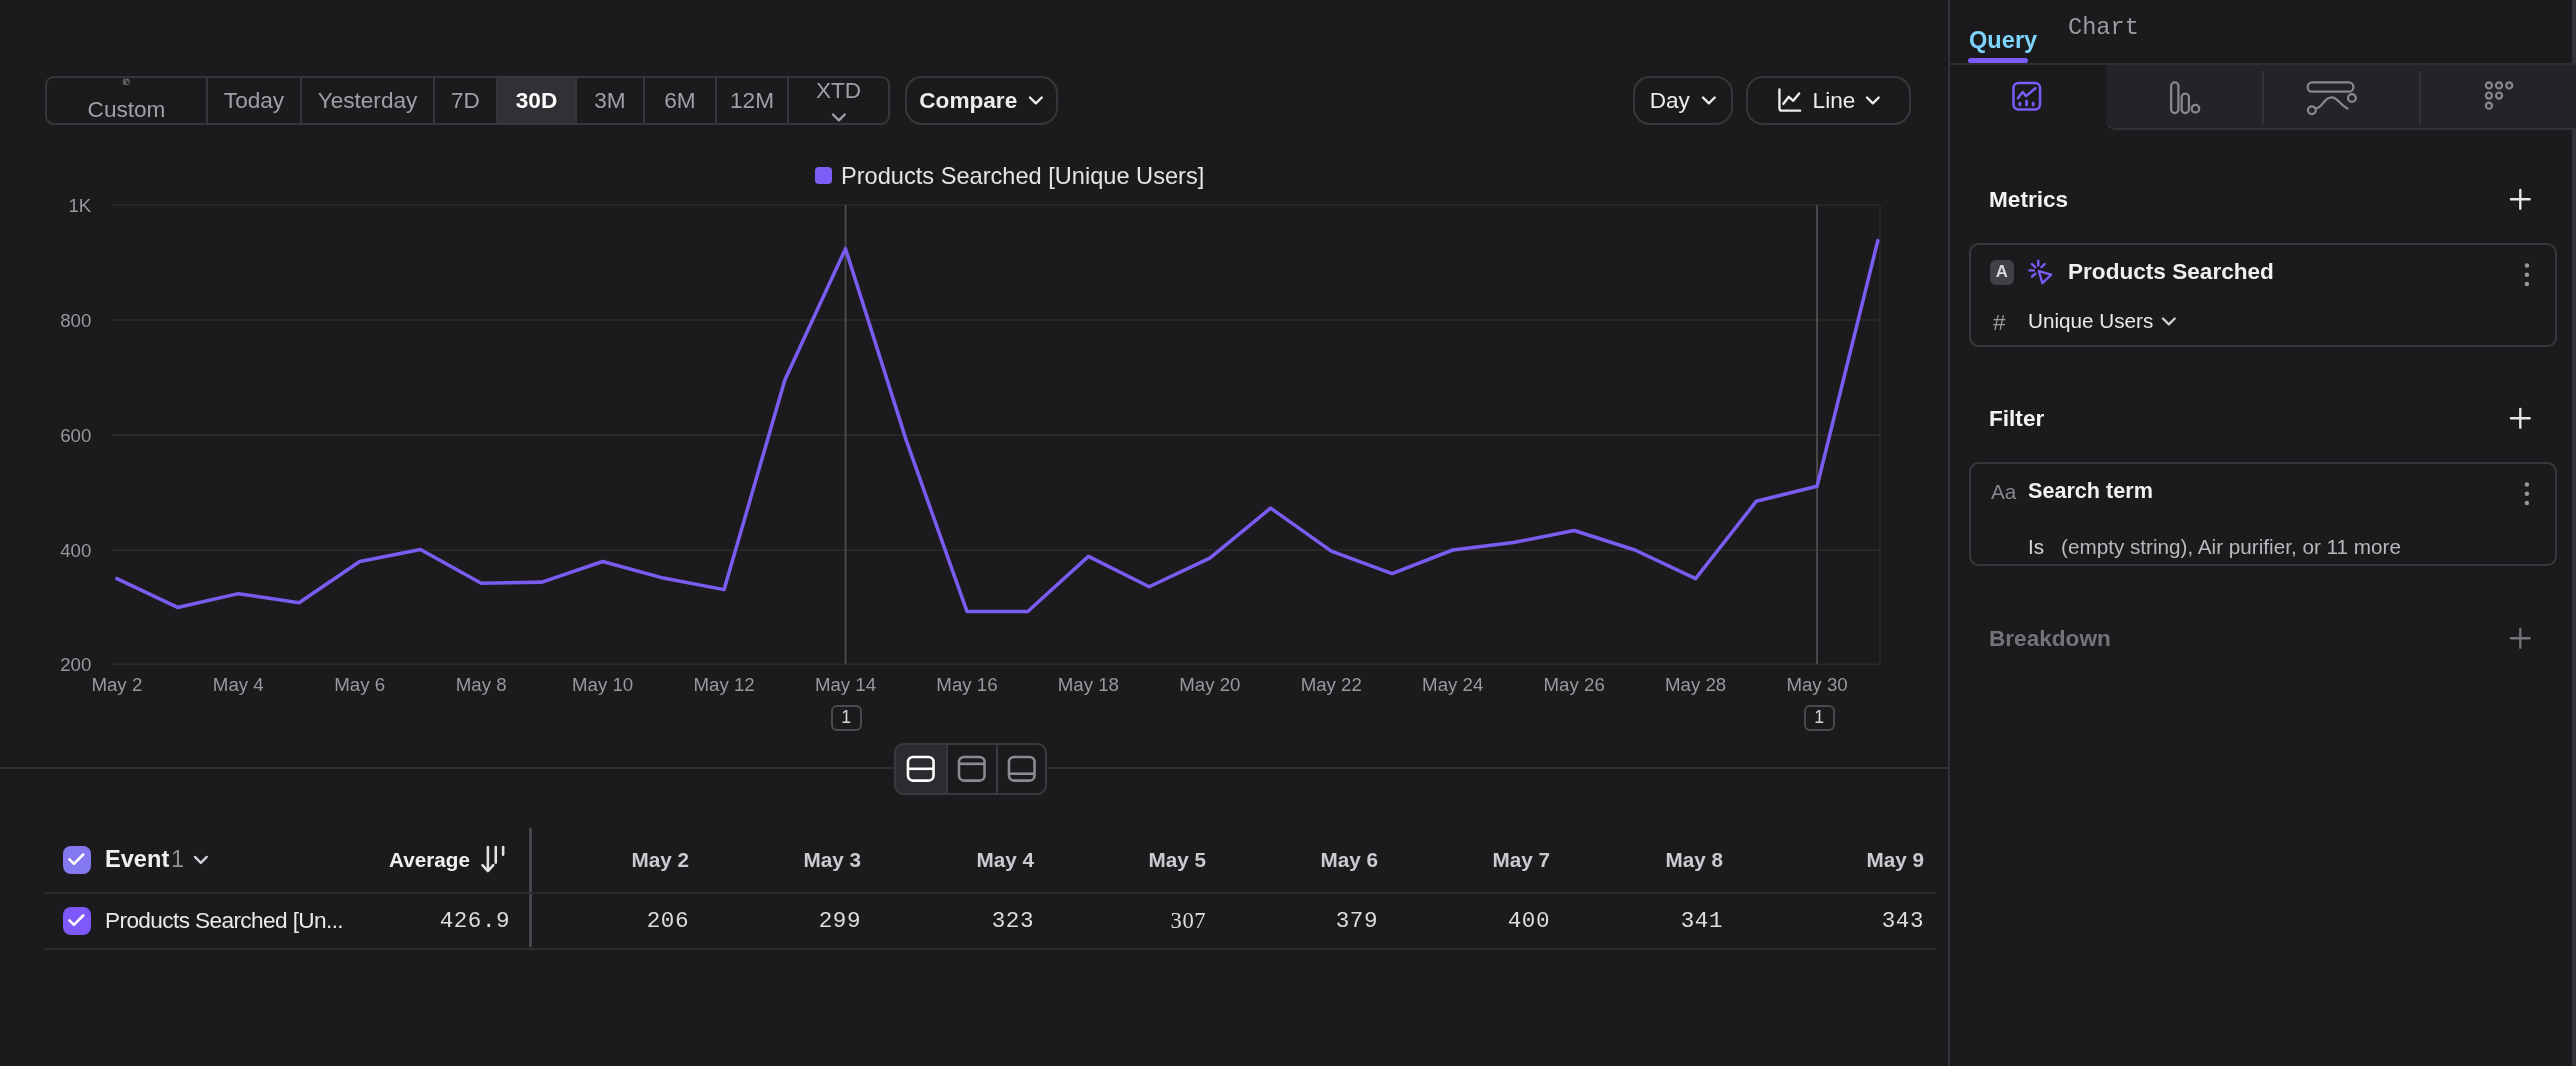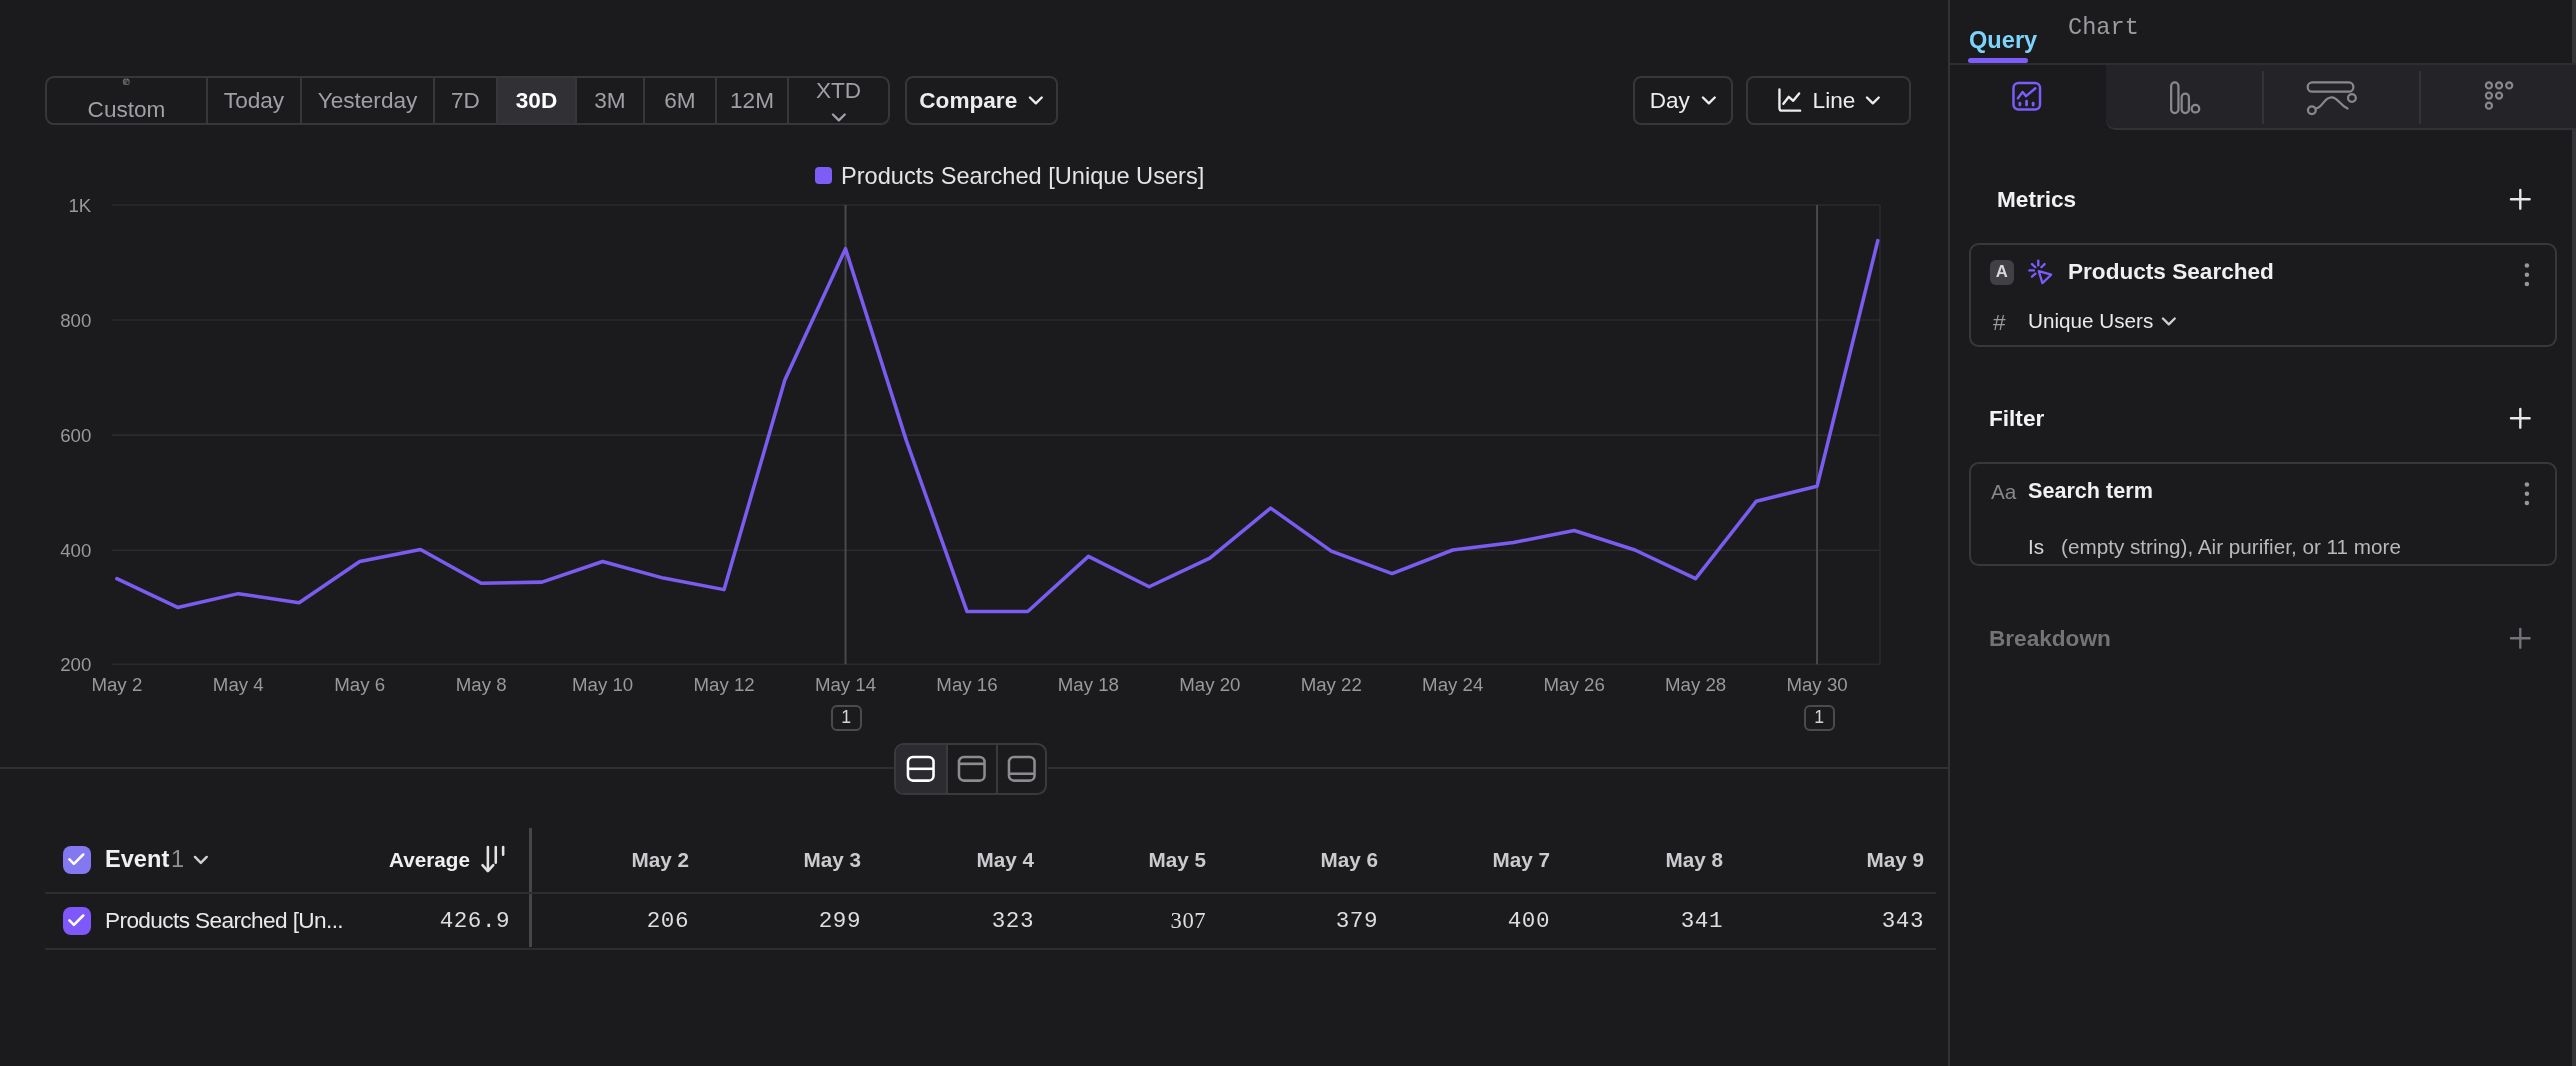--- a/index.html
+++ b/index.html
@@ -1,21 +1,21 @@
 <!DOCTYPE html>
 <html><head>
 <meta charset="utf-8">
 <style>
   * { margin:0; padding:0; box-sizing:border-box; }
   html,body { background:#1b1b1d; }
   body { width:2576px; height:1067px; font-family:"Liberation Sans", sans-serif; overflow:hidden; }
   .abs { position:absolute; }
   #root { position:relative; width:2576px; height:1067px; background:#1b1b1d; overflow:hidden; }
   .row { display:flex; align-items:center;flex-direction:column; }
-  .btn { border:2px solid #37373b; border-radius:8px; color:#ececef; font-size:22.6px;
+  .btn { border:2px solid #37373b; border-radius:17px; color:#ececef; font-size:22.6px;
          display:flex; align-items:center; justify-content:center; gap:10.8px; }
   .gtxt { color:#9fa0a5; }
   .dh { font-size:20.7px; font-weight:bold; color:#cbcbcf; text-align:right; height:27.6px; line-height:27.6px; }
   .mono { font-family:"Liberation Mono", monospace; font-size:22.6px; color:#dededf; text-align:right; height:26.6px; line-height:26.6px; letter-spacing:0.5px; }
 </style>
 </head>
 <body>
 <div id="root">
 
   <div class="abs" id="rangebar" style="left:45px;top:76px;width:845px;height:49px;border:2px solid #37373b;border-radius:8.9px;display:flex;overflow:hidden;">
@@ -224,21 +224,21 @@
 
   <svg class="abs" style="left:2484px;top:80px;" width="31.5" height="31.5" viewBox="0 0 32 32" fill="none" stroke="#88888d" stroke-width="2.2">
     <circle cx="5" cy="5.5" r="3.1"></circle>
       <circle cx="15.3" cy="5.5" r="3.1"></circle>
       <circle cx="25.6" cy="5.5" r="3.1"></circle>
     <circle cx="5" cy="15.8" r="3.1"></circle>
       <circle cx="15.3" cy="15.8" r="3.1"></circle>
     <circle cx="5" cy="26.1" r="3.1"></circle>
   </svg>
 
-  <div class="abs" style="left:1989px;top:187px;font-size:22.6px;font-weight:bold;color:#f2f2f4;margin-left:8px;">Metrics</div>
+  <div class="abs" style="left:1989px;top:187px;font-size:22.6px;font-weight:bold;color:#f2f2f4;">Metrics</div>
   <svg class="abs" style="left:2509px;top:188px;" width="22.6" height="22.6" viewBox="0 0 23 23">
       <path d="M11.5 2v19M2 11.5h19" stroke="#e8e8ea" stroke-width="2.4" stroke-linecap="round"></path>
     </svg>
 
   <div class="abs" style="left:1969px;top:243px;width:588px;height:104px;border:2px solid #38383c;border-radius:9.8px;"></div>
   <div class="abs" style="left:1990px;top:260px;width:23.6px;height:24.6px;border-radius:5.9px;background:#404045;color:#d8d8db;font-size:16.7px;font-weight:bold;display:flex;align-items:center;justify-content:center;">A</div>
   <svg class="abs" style="left:2026px;top:257px;" width="29.5" height="30.5" viewBox="0 0 30 31" fill="none" stroke="#7c5cfc" stroke-width="2.4" stroke-linecap="round" stroke-linejoin="round">
     <path d="M12.5 3.8v4.7"></path>
     <path d="M6.1 7.2l3.4 3.2"></path>
     <path d="M18.9 7.2l-3.3 3.2"></path>

